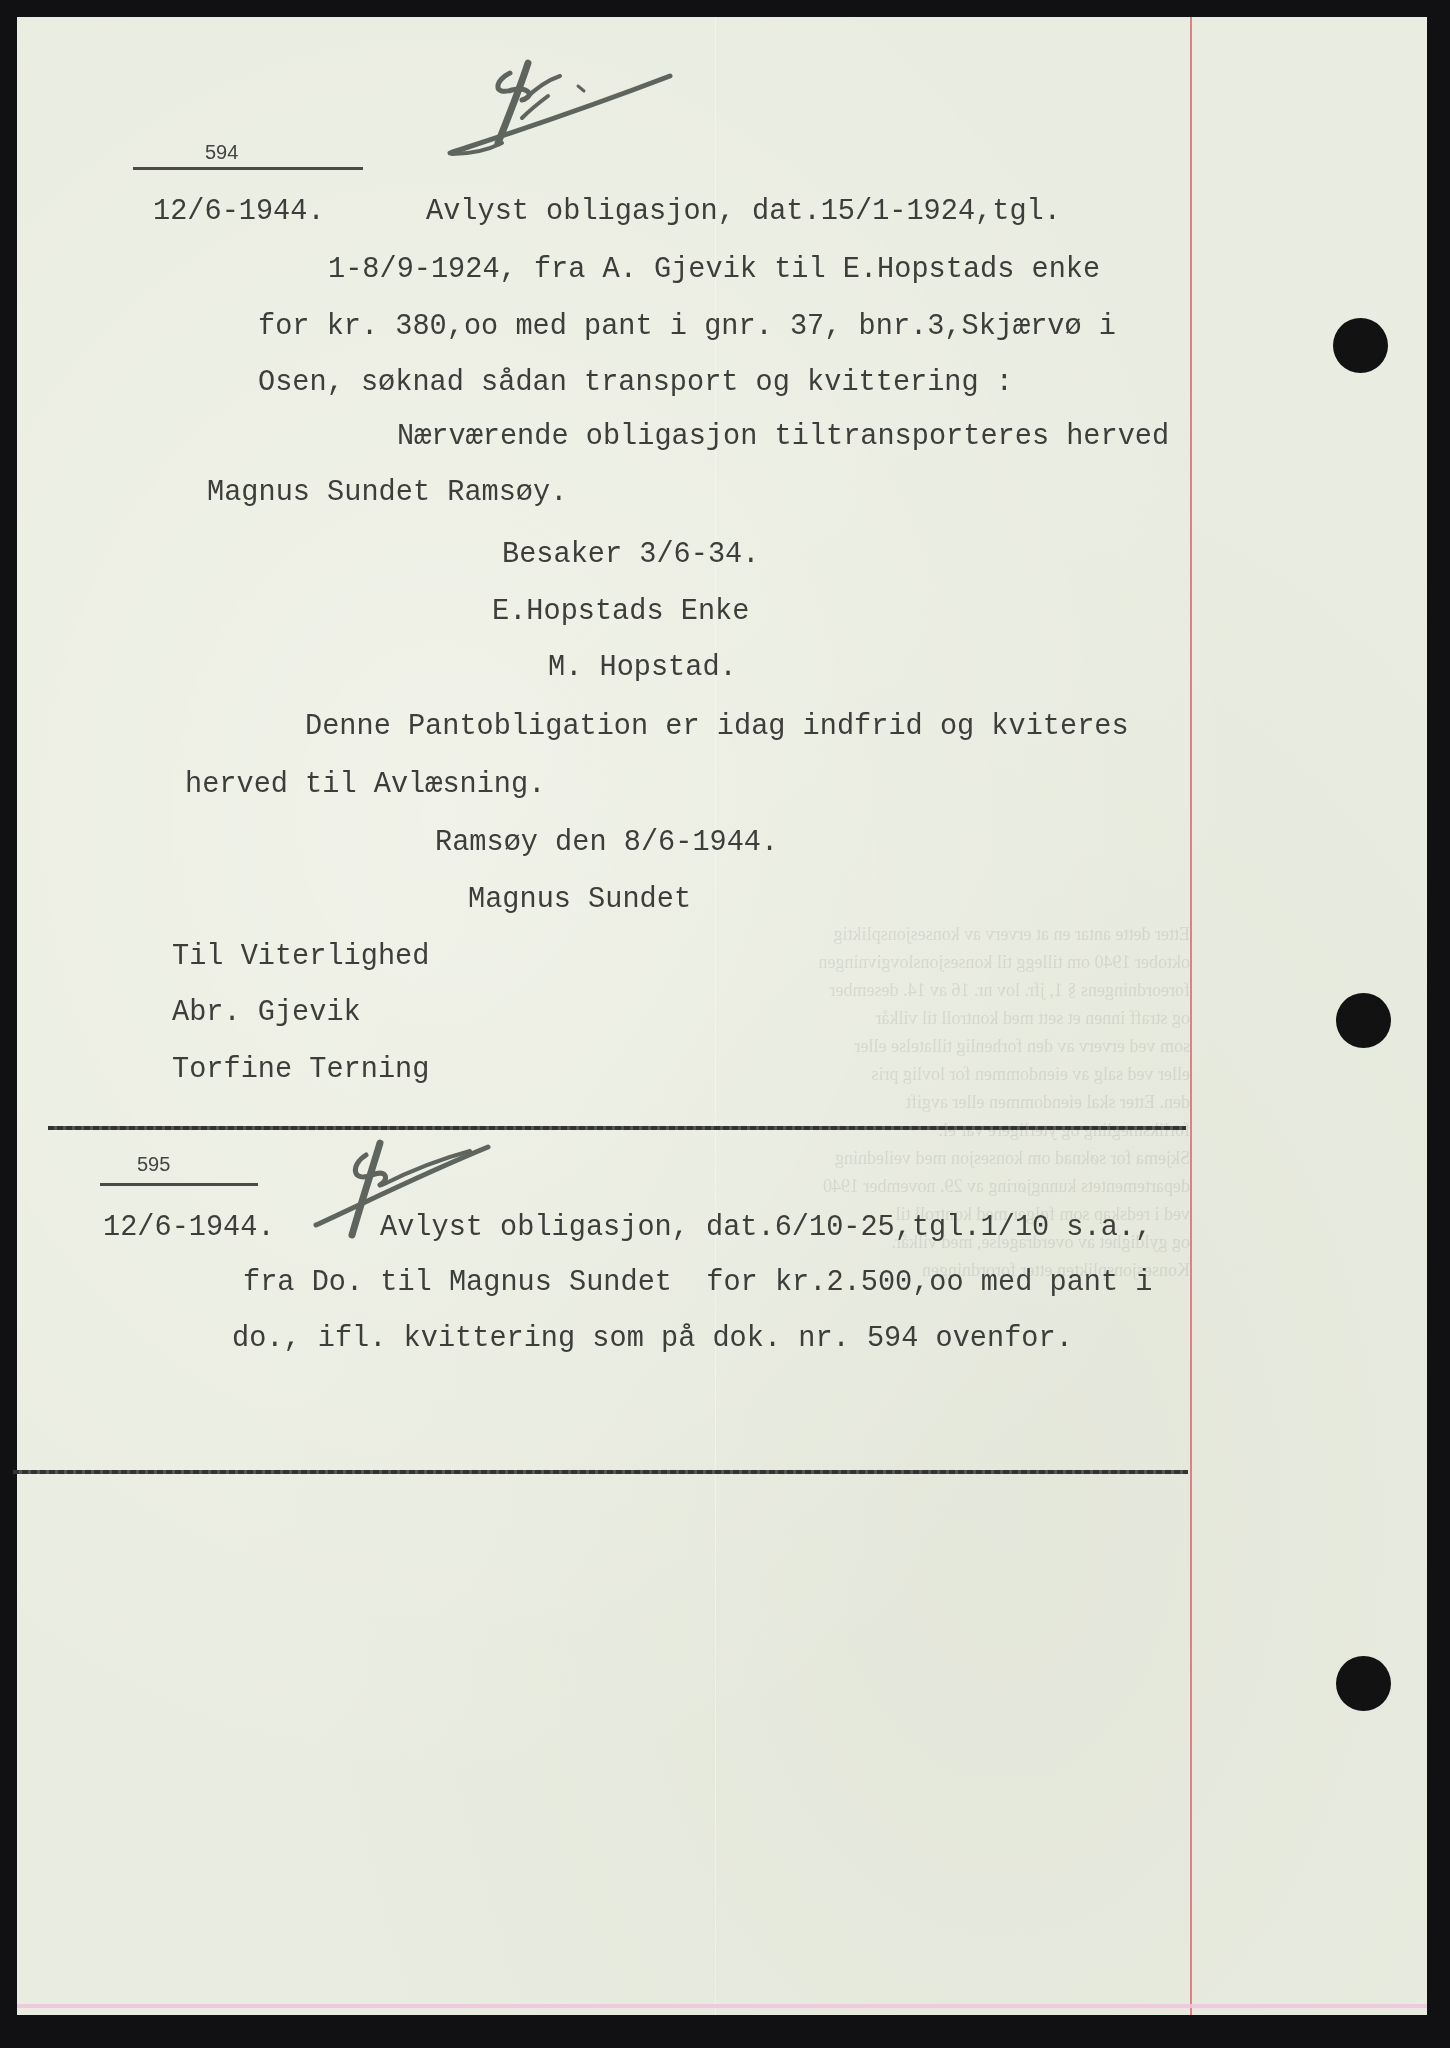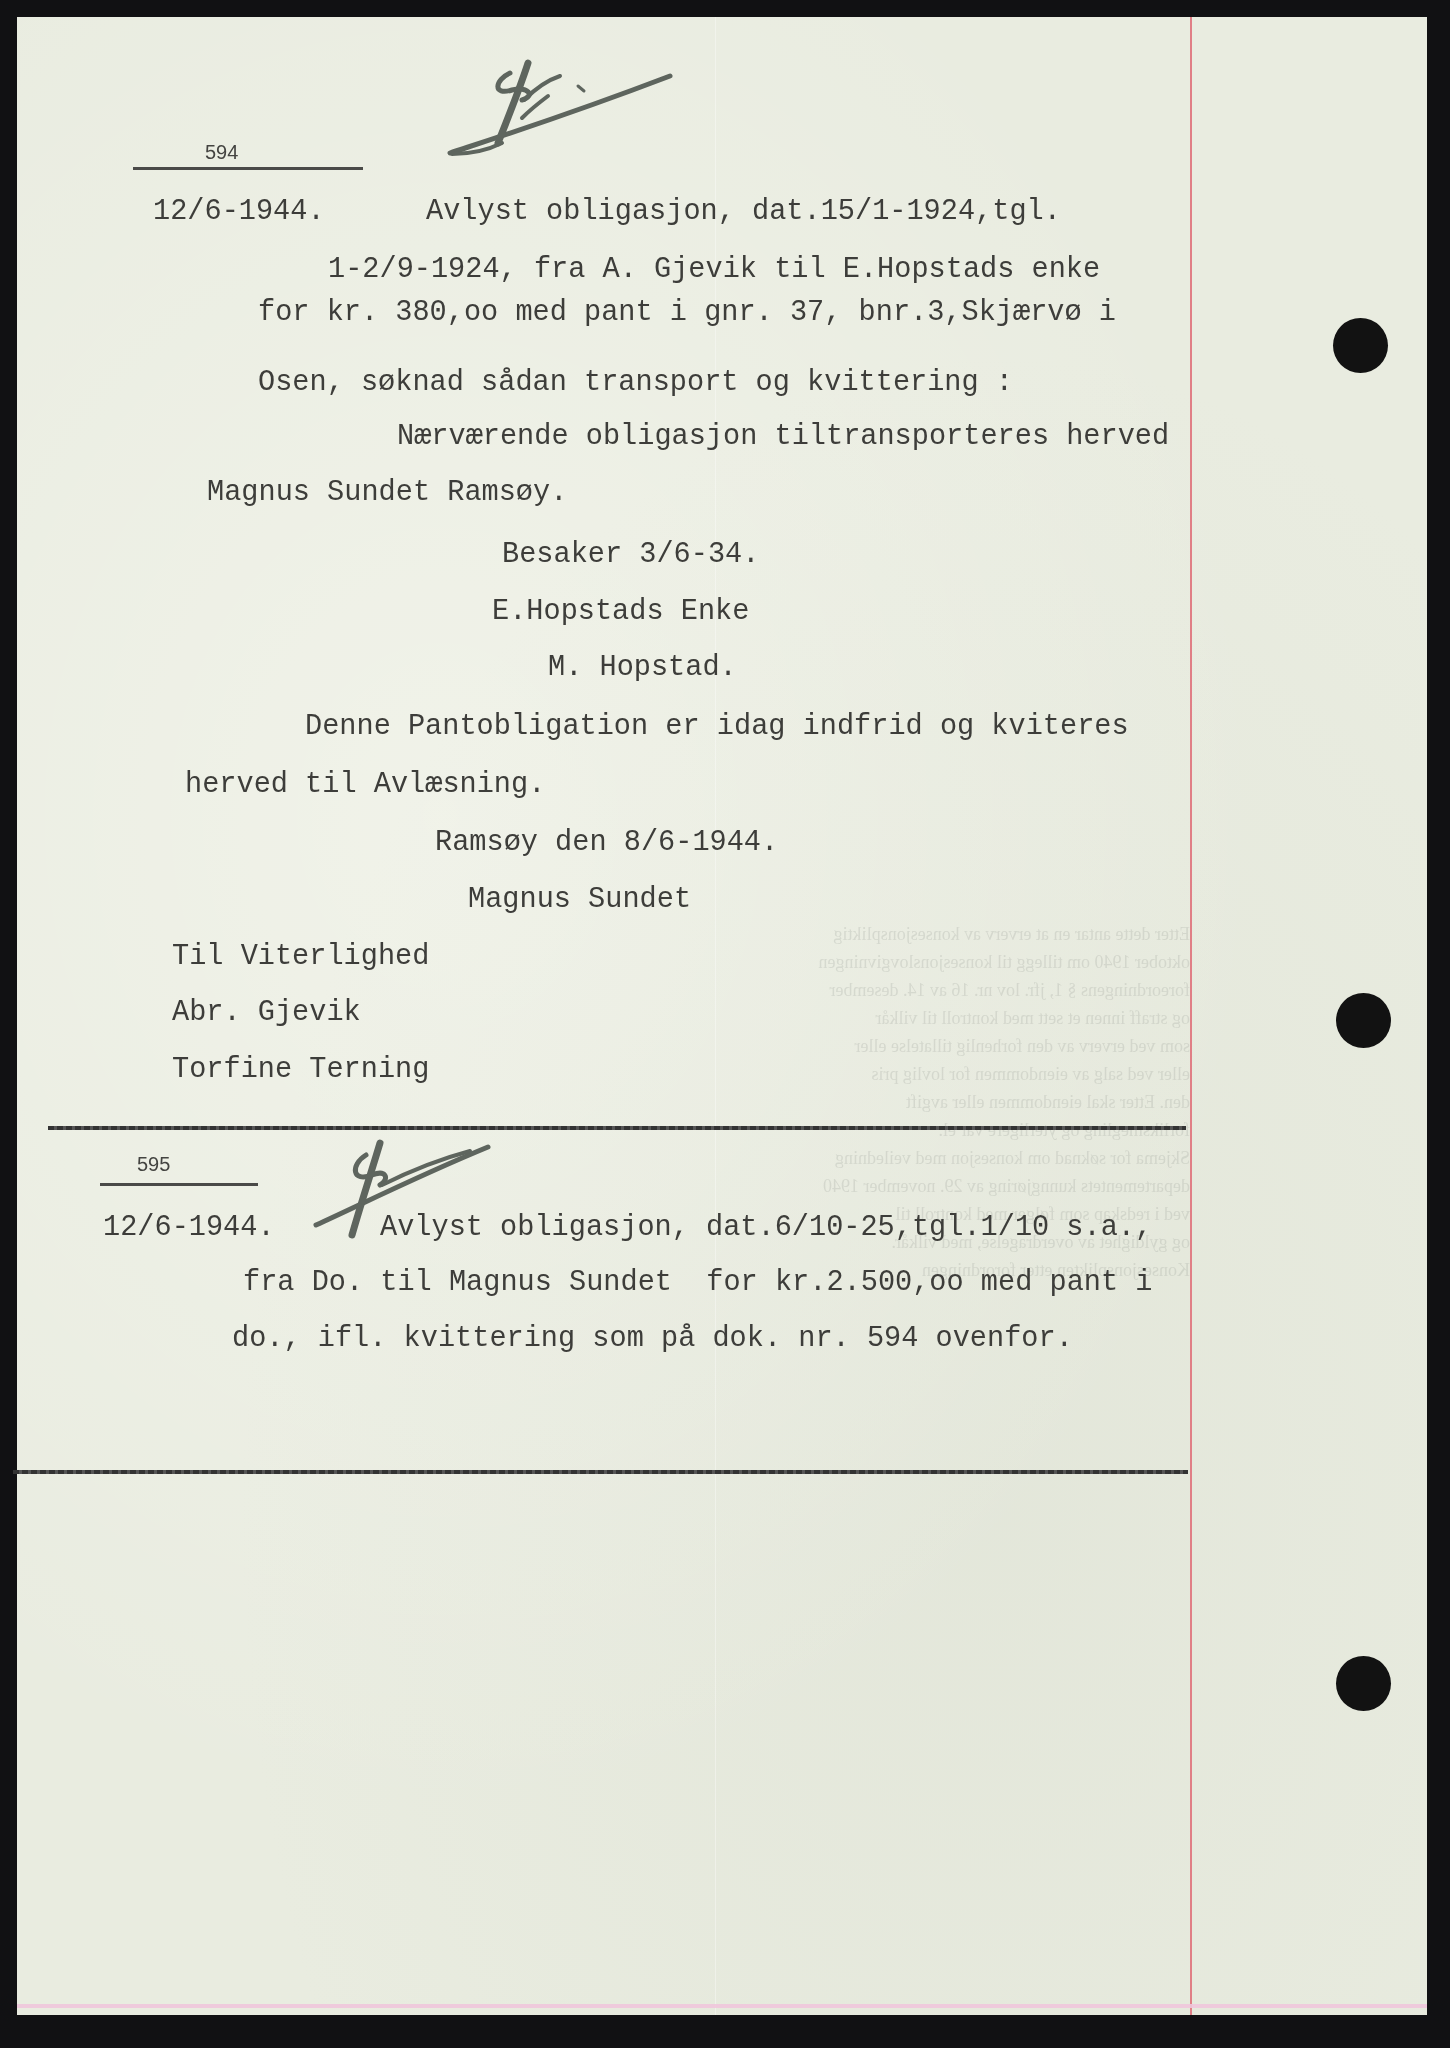--- a/index.html
+++ b/index.html
@@ -88,22 +88,22 @@
   <path d="M12 96 C 30 96, 48 92, 62 85" stroke="#5e655e" stroke-width="4" fill="none" stroke-linecap="round"></path>
   <path d="M88 5 C 80 30, 70 55, 58 85" stroke="#5e655e" stroke-width="7" fill="none" stroke-linecap="round"></path>
   <path d="M70 15 C 55 22, 52 38, 72 32 C 88 28, 96 38, 82 42" stroke="#5e655e" stroke-width="5" fill="none" stroke-linecap="round"></path>
   <path d="M84 42 C 96 30, 108 22, 120 18" stroke="#5e655e" stroke-width="4" fill="none" stroke-linecap="round"></path>
   <path d="M82 60 C 90 52, 100 44, 108 38" stroke="#5e655e" stroke-width="4" fill="none" stroke-linecap="round"></path>
   <path d="M138 28 l6 5" stroke="#5e655e" stroke-width="3" fill="none" stroke-linecap="round"></path>
 </svg>
 
 <div class="ln" style="left:153px; top:196px;">12/6-1944.</div>
 <div class="ln" style="left:418px; top:196px;margin-left:8px;">Avlyst obligasjon, dat.15/1-1924,tgl.</div>
-<div class="ln" style="left:328px; top:254px;">1-2/9-1924, fra A. Gjevik til E.Hopstads enke</div>
-<div class="ln" style="left:258px; top:297px;">for kr. 380,oo med pant i gnr. 37, bnr.3,Skjærvø i</div>
+<div class="ln" style="left:328px; top:254px;">1-8/9-1924, fra A. Gjevik til E.Hopstads enke</div>
+<div class="ln" style="left:258px; top:311px;">for kr. 380,oo med pant i gnr. 37, bnr.3,Skjærvø i</div>
 <div class="ln" style="left:258px; top:367px;">Osen, søknad sådan transport og kvittering :</div>
 <div class="ln" style="left:397px; top:421px;">Nærværende obligasjon tiltransporteres herved</div>
 <div class="ln" style="left:207px; top:477px;">Magnus Sundet Ramsøy.</div>
 <div class="ln" style="left:502px; top:539px;">Besaker 3/6-34.</div>
 <div class="ln" style="left:492px; top:596px;">E.Hopstads Enke</div>
 <div class="ln" style="left:548px; top:652px;">M. Hopstad.</div>
 <div class="ln" style="left:305px; top:711px;">Denne Pantobligation er idag indfrid og kviteres</div>
 <div class="ln" style="left:185px; top:769px;">herved til Avlæsning.</div>
 <div class="ln" style="left:415px; top:827px;margin-left:20px;">Ramsøy den 8/6-1944.</div>
 <div class="ln" style="left:468px; top:884px;">Magnus Sundet</div>

